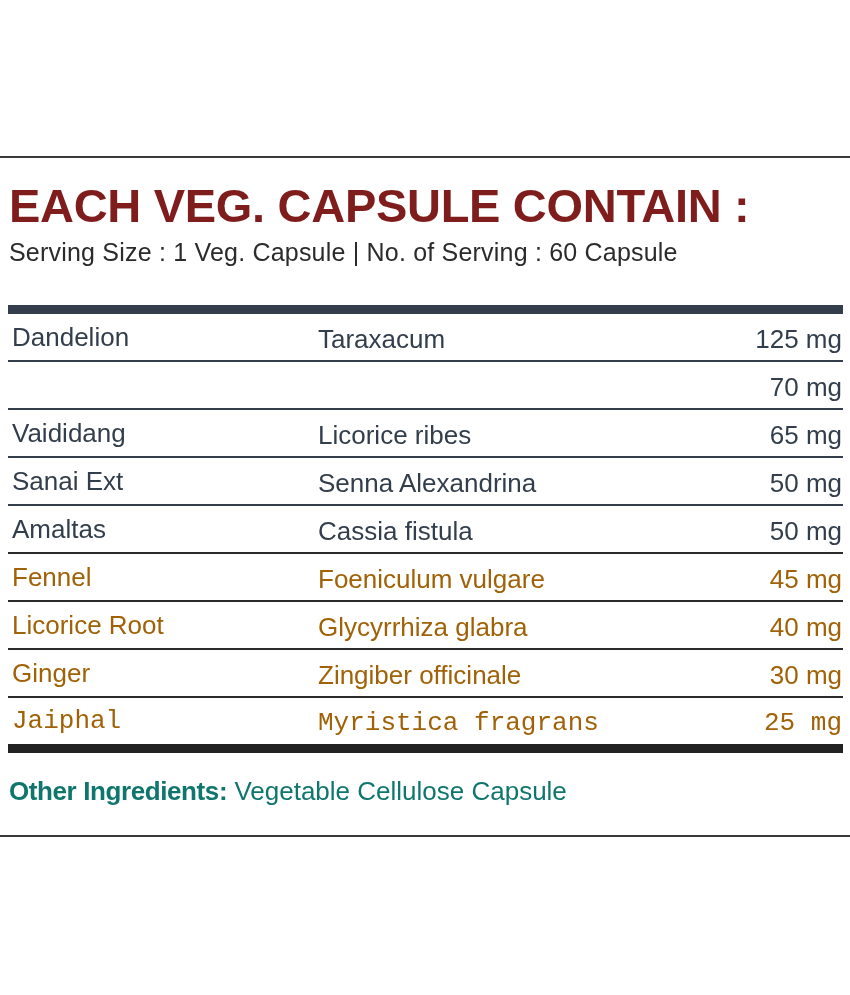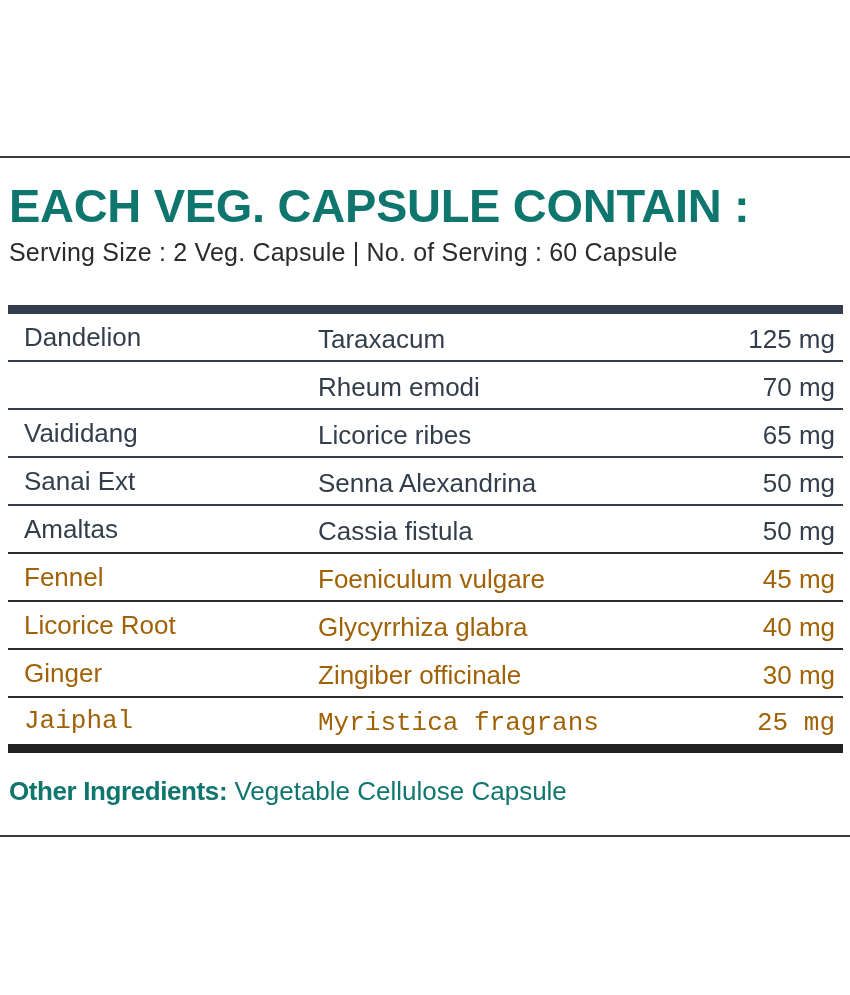--- a/index.html
+++ b/index.html
@@ -26,21 +26,21 @@
       left: 0; top: 835px;
       width: 850px; height: 2px;
       background: #3a3a3a;
     }
     .title {
       position: absolute;
       left: 9px; top: 178px;
       font-size: 47px;
       font-weight: bold;
       letter-spacing: -0.3px;
-      color: #0f766e;
+      color: #7f1d1d;
       white-space: nowrap;
       line-height: 56px;
     }
     .serving {
       position: absolute;
       left: 9px; top: 236px;
       font-size: 25px;
       color: #2b2b2b;
       white-space: nowrap;
       line-height: 32px;
@@ -66,31 +66,31 @@
       border-bottom-color: #2b2b2b;
     }
     .row.slate { color: #333e4c; }
     .row.dark { color: #a16207; }
     .row.last {
       border-bottom: none;
       font-family: Liberation Mono, monospace;
     }
     .cell-common {
       position: absolute;
-      left: 16px; top: 0;
+      left: 4px; top: 0;
       white-space: nowrap;
     }
     .cell-botanical {
       position: absolute;
       left: 310px; top: 2px;
       white-space: nowrap;
     }
     .cell-amount {
       position: absolute;
-      right: 8px; top: 2px;
+      right: 1px; top: 2px;
       white-space: nowrap;
       text-align: right;
     }
     .bar-bottom {
       height: 9px;
       background: #222222;
       margin-top: 0;
     }
     .other {
       position: absolute;
@@ -104,32 +104,31 @@
       font-weight: bold;
       letter-spacing: -0.4px;
     }
   </style>
 </head>
 <body>
 
 <div class="rule-top"></div>
 
 <div class="title">EACH VEG. CAPSULE CONTAIN :</div>
-<div class="serving">Serving Size : 2 Veg. Capsule | No. of Serving : 60 Capsule</div>
+<div class="serving">Serving Size : 1 Veg. Capsule | No. of Serving : 60 Capsule</div>
 
 <div class="table">
   <div class="bar-top"></div>
 
   <div class="row slate">
     <span class="cell-common">Dandelion</span>
     <span class="cell-botanical">Taraxacum</span>
     <span class="cell-amount">125 mg</span>
   </div>
   <div class="row slate">
-    <span class="cell-botanical">Rheum emodi</span>
     <span class="cell-amount">70 mg</span>
   </div>
   <div class="row slate">
     <span class="cell-common">Vaididang</span>
     <span class="cell-botanical">Licorice ribes</span>
     <span class="cell-amount">65 mg</span>
   </div>
   <div class="row slate">
     <span class="cell-common">Sanai Ext</span>
     <span class="cell-botanical">Senna Alexandrina</span>

